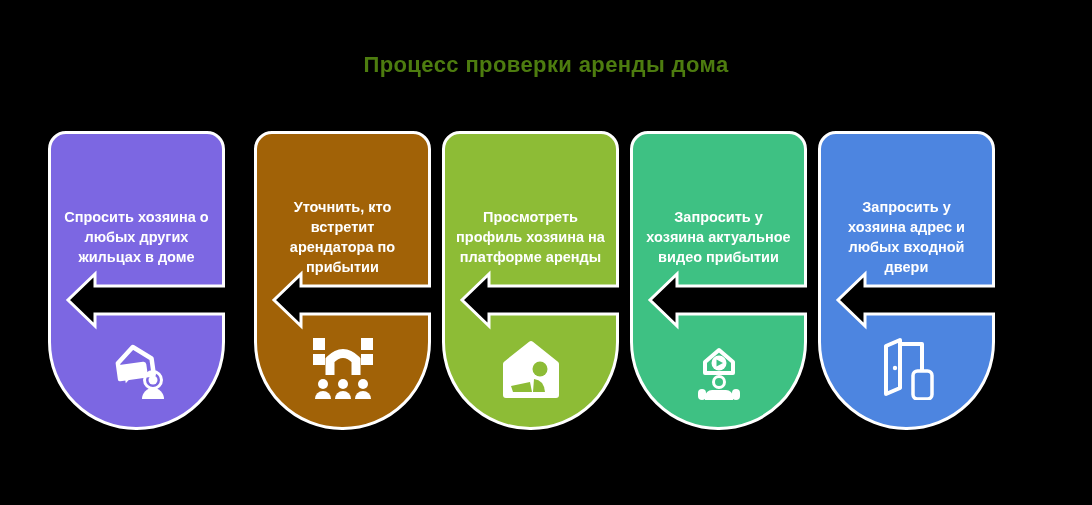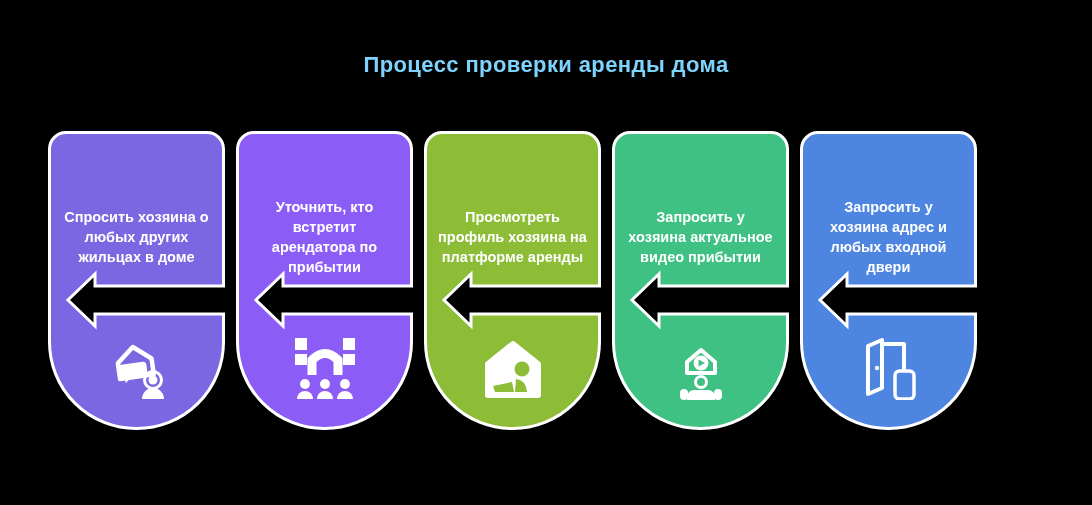--- a/index.html
+++ b/index.html
@@ -34,21 +34,21 @@
   .icon{
     position:absolute;left:0;right:0;top:200px;height:70px;
     display:flex;align-items:center;justify-content:center;
   }
 </style>
 </head>
 <body>
 
 <div class="canvas">
 
-  <div class="title" style="color: #7dd3fc; text-align: center;">Процесс проверки аренды дома</div>
+  <div class="title" style="color: #4d7c0f; text-align: center;">Процесс проверки аренды дома</div>
 
   <div class="steps">
 
     <div class="card" style="background-color: rgb(124, 103, 226);">
       <div class="label">Спросить хозяина о любых других жильцах в доме</div>
       <svg class="arrow" width="177" height="60" viewBox="0 0 177 60">
         <path d="M195 16 H47 V4 L20 30 L47 56 V44 H195 Z"></path>
       </svg>
       <div class="icon">
         <svg width="62" height="60" viewBox="0 0 62 60">
@@ -56,21 +56,21 @@
             <path d="M12 22 L29 8 L46 22 V38 H12 Z" fill="none" stroke="#fff" stroke-width="4.5" stroke-linejoin="round"></path>
             <path d="M15 24 h22 a3 3 0 0 1 3 3 v8 a3 3 0 0 1 -3 3 h-14 l-6 5 v-5 h-2 a3 3 0 0 1 -3 -3 v-8 a3 3 0 0 1 3 -3 z" fill="#fff"></path>
           </g>
           <circle cx="47" cy="41" r="8.5" fill="none" stroke="#fff" stroke-width="3"></circle>
           <circle cx="47" cy="41" r="4.5" fill="#fff"></circle>
           <path d="M36 60 a11 11 0 0 1 22 0 z" fill="#fff"></path>
         </svg>
       </div>
     </div>
 
-    <div class="card" style="background-color: #8b5cf6;">
+    <div class="card" style="background-color: #a16207; margin-left: 18px;">
       <div class="label">Уточнить, кто встретит арендатора по прибытии</div>
       <svg class="arrow" width="177" height="60" viewBox="0 0 177 60">
         <path d="M195 16 H47 V4 L20 30 L47 56 V44 H195 Z"></path>
       </svg>
       <div class="icon">
         <svg width="64" height="62" viewBox="0 0 64 62">
           <rect x="2" y="0" width="12" height="12" fill="#fff"></rect>
           <rect x="50" y="0" width="12" height="12" fill="#fff"></rect>
           <rect x="2" y="16" width="12" height="11" fill="#fff"></rect>
           <rect x="50" y="16" width="12" height="11" fill="#fff"></rect>

